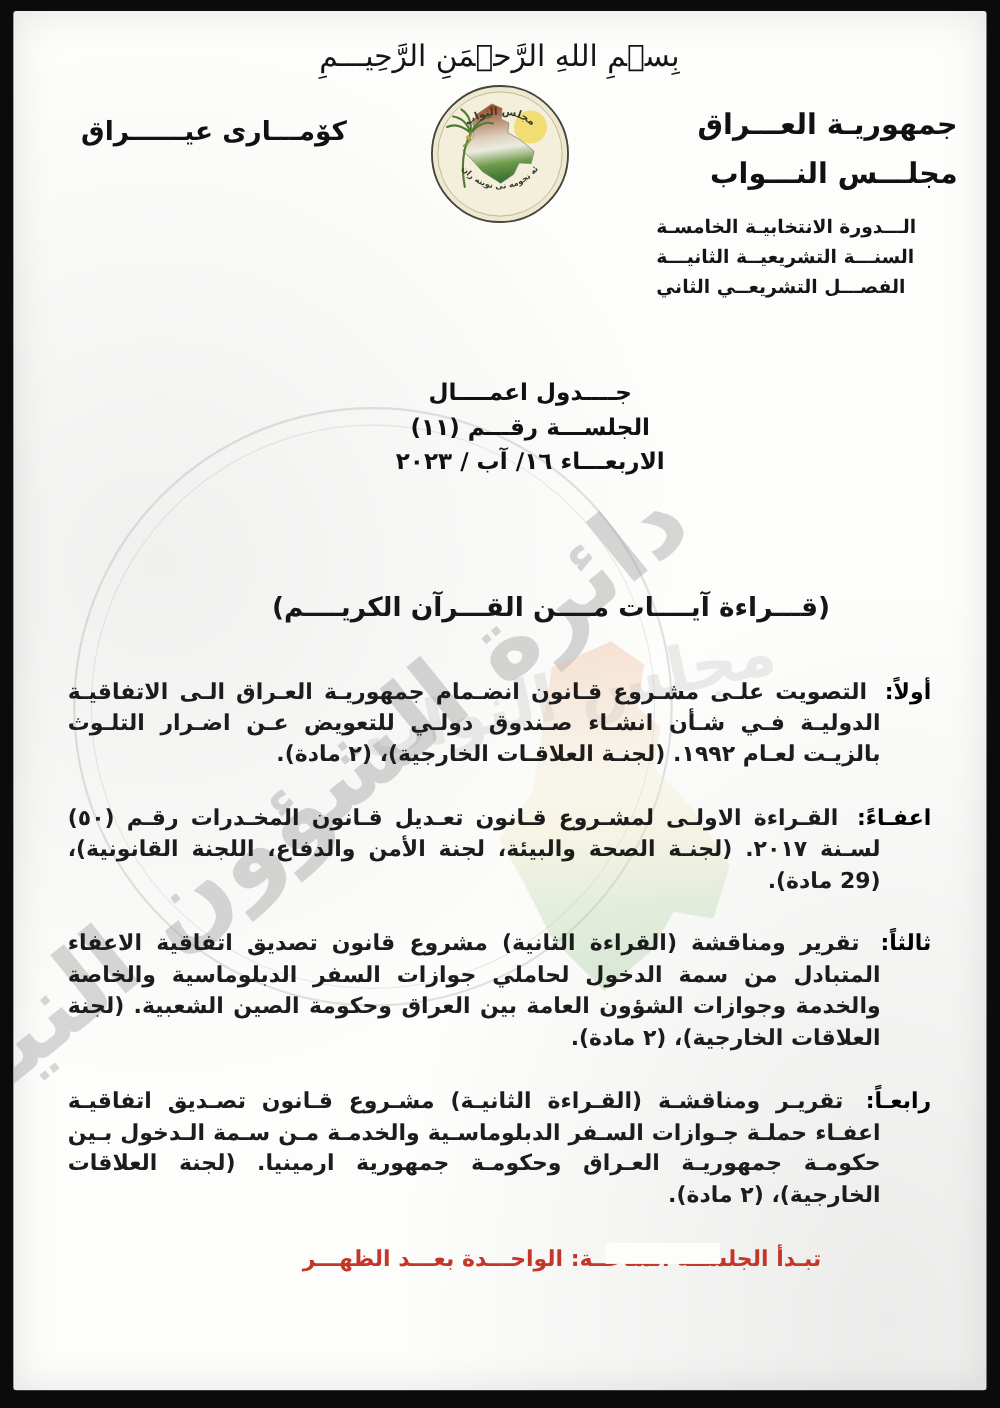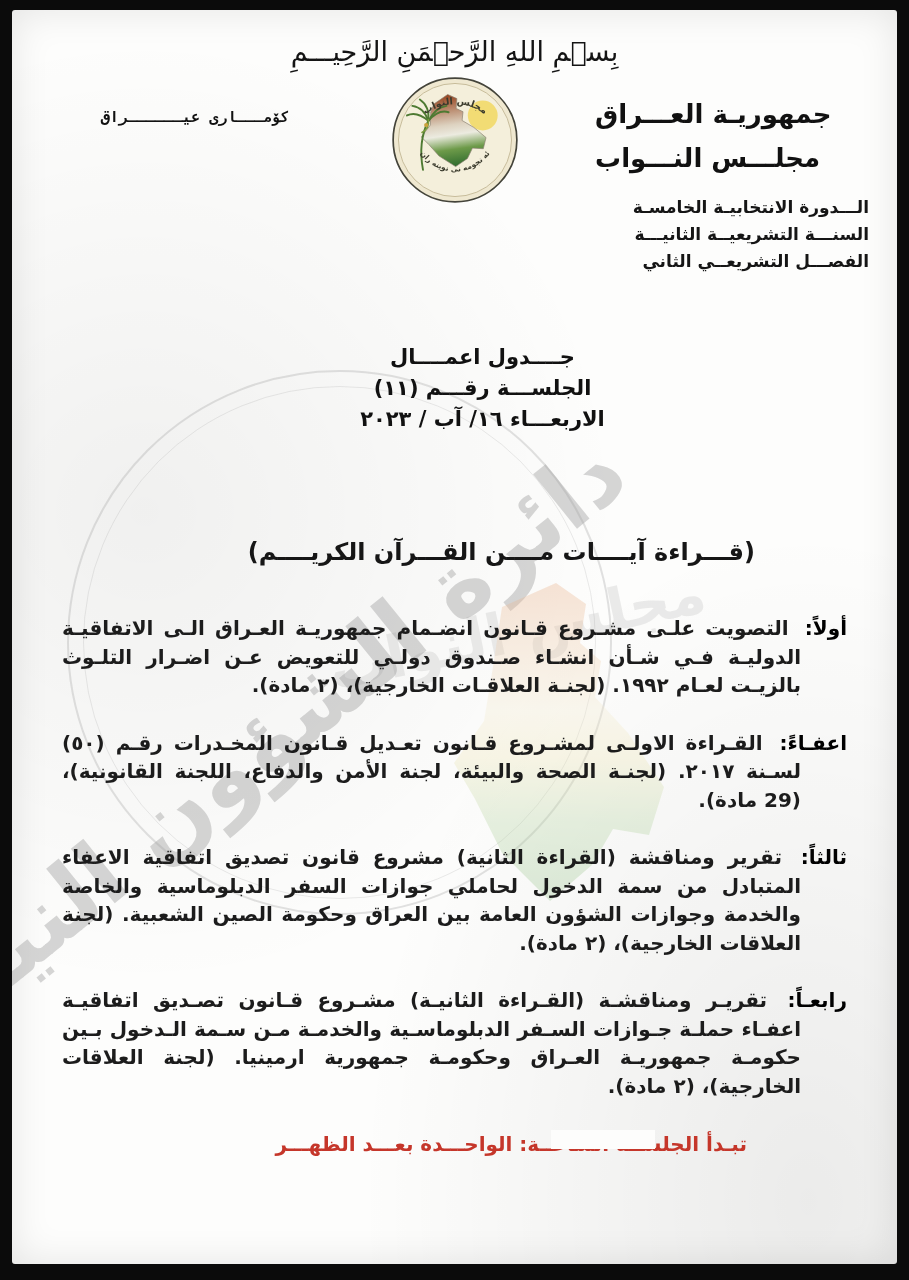--- a/index.html
+++ b/index.html
@@ -43,30 +43,30 @@
   }
   .wm-map { top:545px; left:370px; width:300px; height:440px; opacity:0.33; }
 
   
   .bismillah {
     position:absolute; z-index:2; top:26px; left:0; right:0;
     text-align:center; font-size:27px; font-weight:normal; color:#141414;
   }
   .hdr-right {
     position:absolute; z-index:2; top:82px; right:26px; width:276px;
-    text-align:left; font-size:26px; font-weight:bold; line-height:44px; color:#111;
+    text-align:right; font-size:26px; font-weight:bold; line-height:44px; color:#111;
   }
   .hdr-left {
     position:absolute; z-index:2; top:86px; left:30px; width:306px;
-    text-align:center; font-size:15px; font-weight:bold; line-height:46px; color:#111;font-family:Liberation Mono, monospace;
+    text-align:center; font-size:24px; font-weight:bold; line-height:46px; color:#111;
   }
   .emblem { position:absolute; z-index:2; top:66px; left:50%; transform:translateX(-50%); width:128px; height:128px; }
   .session {
     position:absolute; z-index:2; top:184px; right:28px; width:272px;
-    text-align:right; font-size:17px; font-weight:bold; line-height:27px; color:#151515;
+    text-align:left; font-size:17px; font-weight:bold; line-height:27px; color:#151515;
   }
 
   
   .doc-title {
     position:absolute; z-index:2; top:332px; left:28px; right:-28px;
     text-align:center; font-size:21px; font-weight:bold; line-height:31px; color:#111;
   }
 
   
   .quran {

